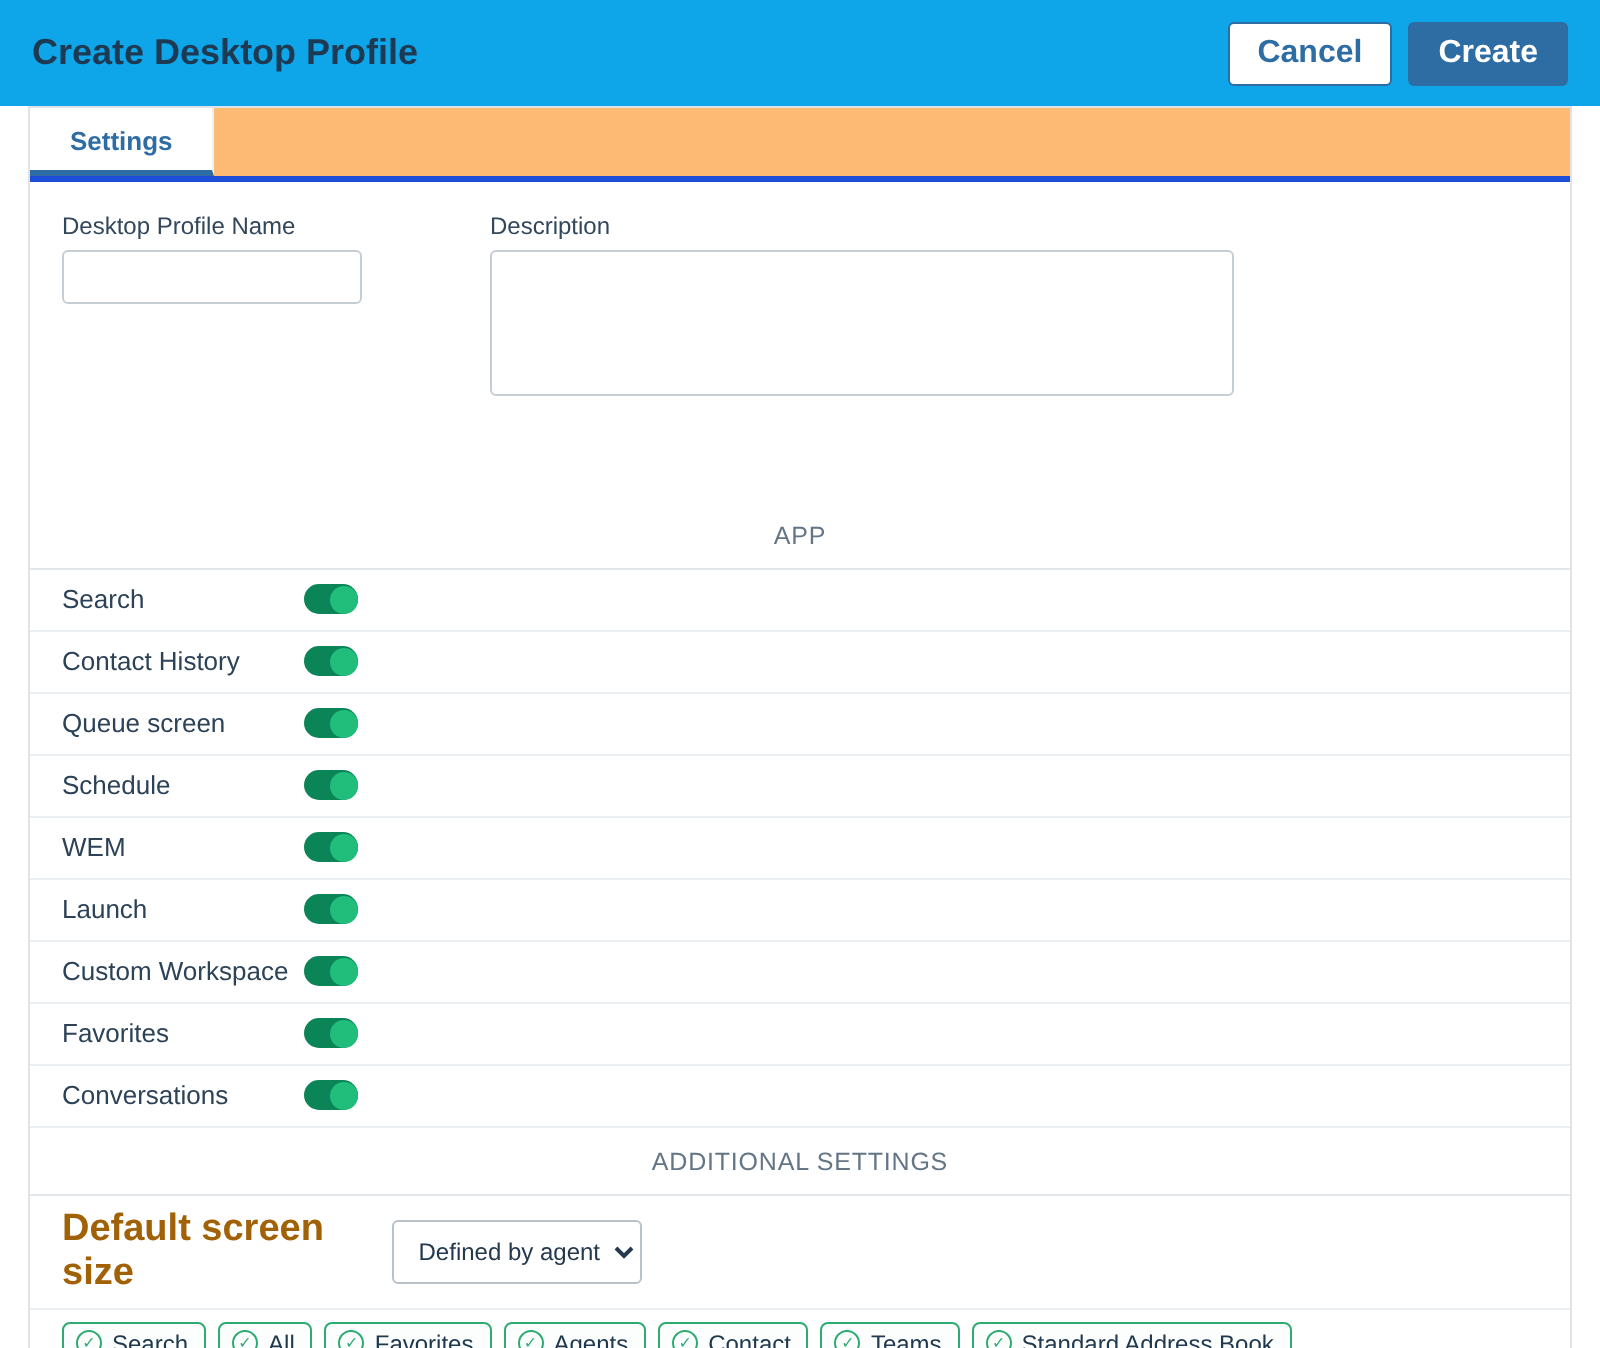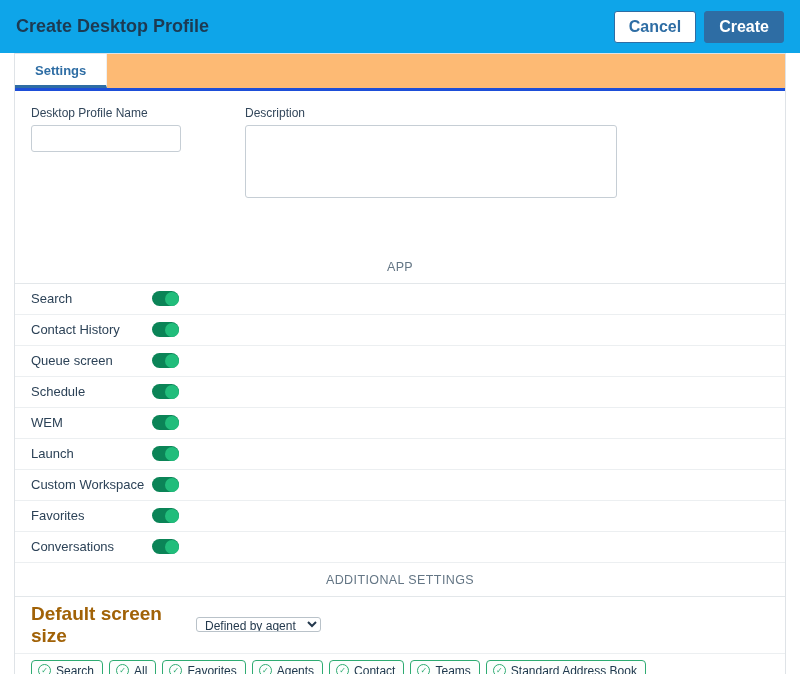--- a/index.html
+++ b/index.html
@@ -39,21 +39,21 @@
 
   
   .toggle-row { display: flex; align-items: center; padding: 8px 16px; border-bottom: 1px solid #eceff1; height: 31px; }
   .toggle-row .lbl { width: 121px; font-size: 13px; color: #2c4257; }
   .switch { width: 27px; height: 15px; border-radius: 8px; background: #0b8457; position: relative; display: inline-block; cursor: pointer; flex: 0 0 auto; }
   .switch::after { content: ""; position: absolute; right: 0px; top: 0.5px; width: 14px; height: 14px; border-radius: 50%; background: #21bd7b; }
 
   
   .setting-row { display: flex; align-items: center; padding: 6px 16px; border-bottom: 1px solid #eceff1; min-height: 33px; }
   .setting-row .slbl { width: 165px; font-size: 19px; font-weight: bold; color: #a16207; flex: 0 0 auto; }
-  select.select { width: 125px; height: 15px; border: 1px solid #b9c2c9; border-radius: 3px; font-family: inherit; font-size: 12px; color: #24394d; background: #fff; padding: 0 4px; outline: none; }
+  select.select { width: 125px; height: 32px; border: 1px solid #b9c2c9; border-radius: 3px; font-family: inherit; font-size: 12px; color: #24394d; background: #fff; padding: 0 4px; outline: none; text-align: right; }
 
   
   .chips { display: flex; flex-wrap: wrap; gap: 6px; align-items: center; }
   .chip { display: inline-flex; align-items: center; gap: 5px; border: 1px solid #2eab72; border-radius: 4px; padding: 3px 8px 3px 6px; font-size: 12px; color: #20394e; background: #fcfefd; cursor: pointer; white-space: nowrap; }
   .chip .check { width: 13px; height: 13px; border: 1px solid #2eab72; border-radius: 50%; color: #2eab72; font-size: 8px; line-height: 11px; text-align: center; display: inline-block; flex: 0 0 auto; }
 </style>
 </head>
 <body>
 
 <div class="page">

